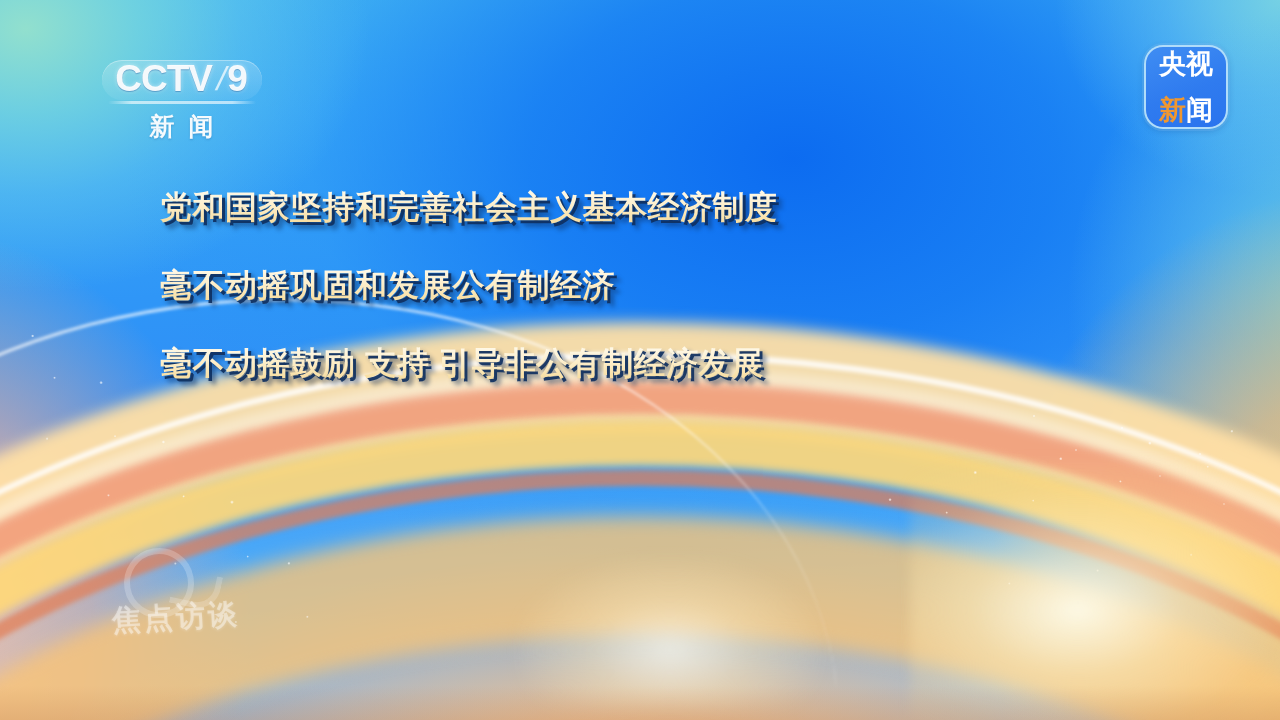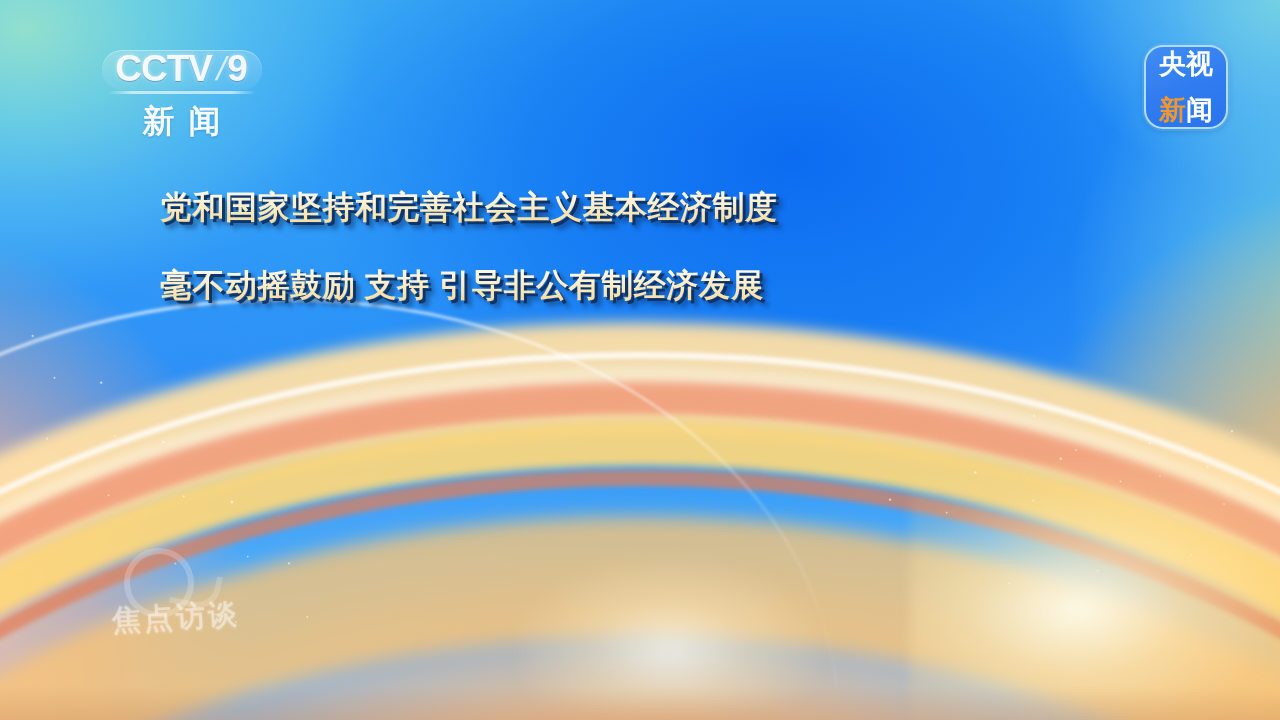--- a/index.html
+++ b/index.html
@@ -244,21 +244,21 @@
 
   
   .bottom-shade {
     position: absolute; left: 0; right: 0; bottom: 0; height: 34px;
     background: linear-gradient(to top, rgba(180,110,70,0.22), rgba(180,110,70,0));
   }
 
   
   #cctv-logo {
     position: absolute;
-    left: 94px; top: 48px;
+    left: 94px; top: 58px;
     width: 175px;
     text-align: center;
     user-select: none;
   }
   .cctv-row {
     display: flex; align-items: center; justify-content: center;
     position: relative;
   }
   .cctv-pill {
     position: absolute;
@@ -294,21 +294,21 @@
     text-shadow: 0 1px 1px rgba(40,110,170,0.55), 0 0 4px rgba(255,255,255,0.5);
     line-height: 42px;
   }
   .cctv-underline {
     width: 148px; height: 3px; margin: 1px auto 0;
     background: linear-gradient(90deg, rgba(255,255,255,0.0), rgba(255,255,255,0.62) 16%, rgba(255,255,255,0.62) 84%, rgba(255,255,255,0.0));
     border-radius: 2px;
   }
   .cctv-sub {
     margin-top: 6px;
-    font-size: 32px;
+    font-size: 25px;
     font-weight: 600;
     color: rgba(255,255,255,0.95);
     letter-spacing: 14px;
     text-indent: 14px;
     text-shadow: 0 1px 2px rgba(40,110,170,0.45);
   }
 
   
   #news-badge {
     position: absolute;
@@ -442,20 +442,21 @@
       <span class="badge-ch">央视</span>
     </div>
     <div class="badge-line badge-line2">
       <span class="badge-ch accent">新</span>
       <span class="badge-ch">闻</span>
     </div>
   </div>
 
   <div id="headline">
     <div class="hl-line">党和国家坚持和完善社会主义基本经济制度</div>
+    <div class="hl-line">毫不动摇巩固和发展公有制经济</div>
     <div class="hl-line">毫不动摇鼓励 支持 引导非公有制经济发展</div>
   </div>
 
   <div id="watermark-ring"></div>
   <div id="watermark-tail"></div>
   <div id="program-watermark">焦点访谈</div>
 
 </div>
 
 </body></html>

